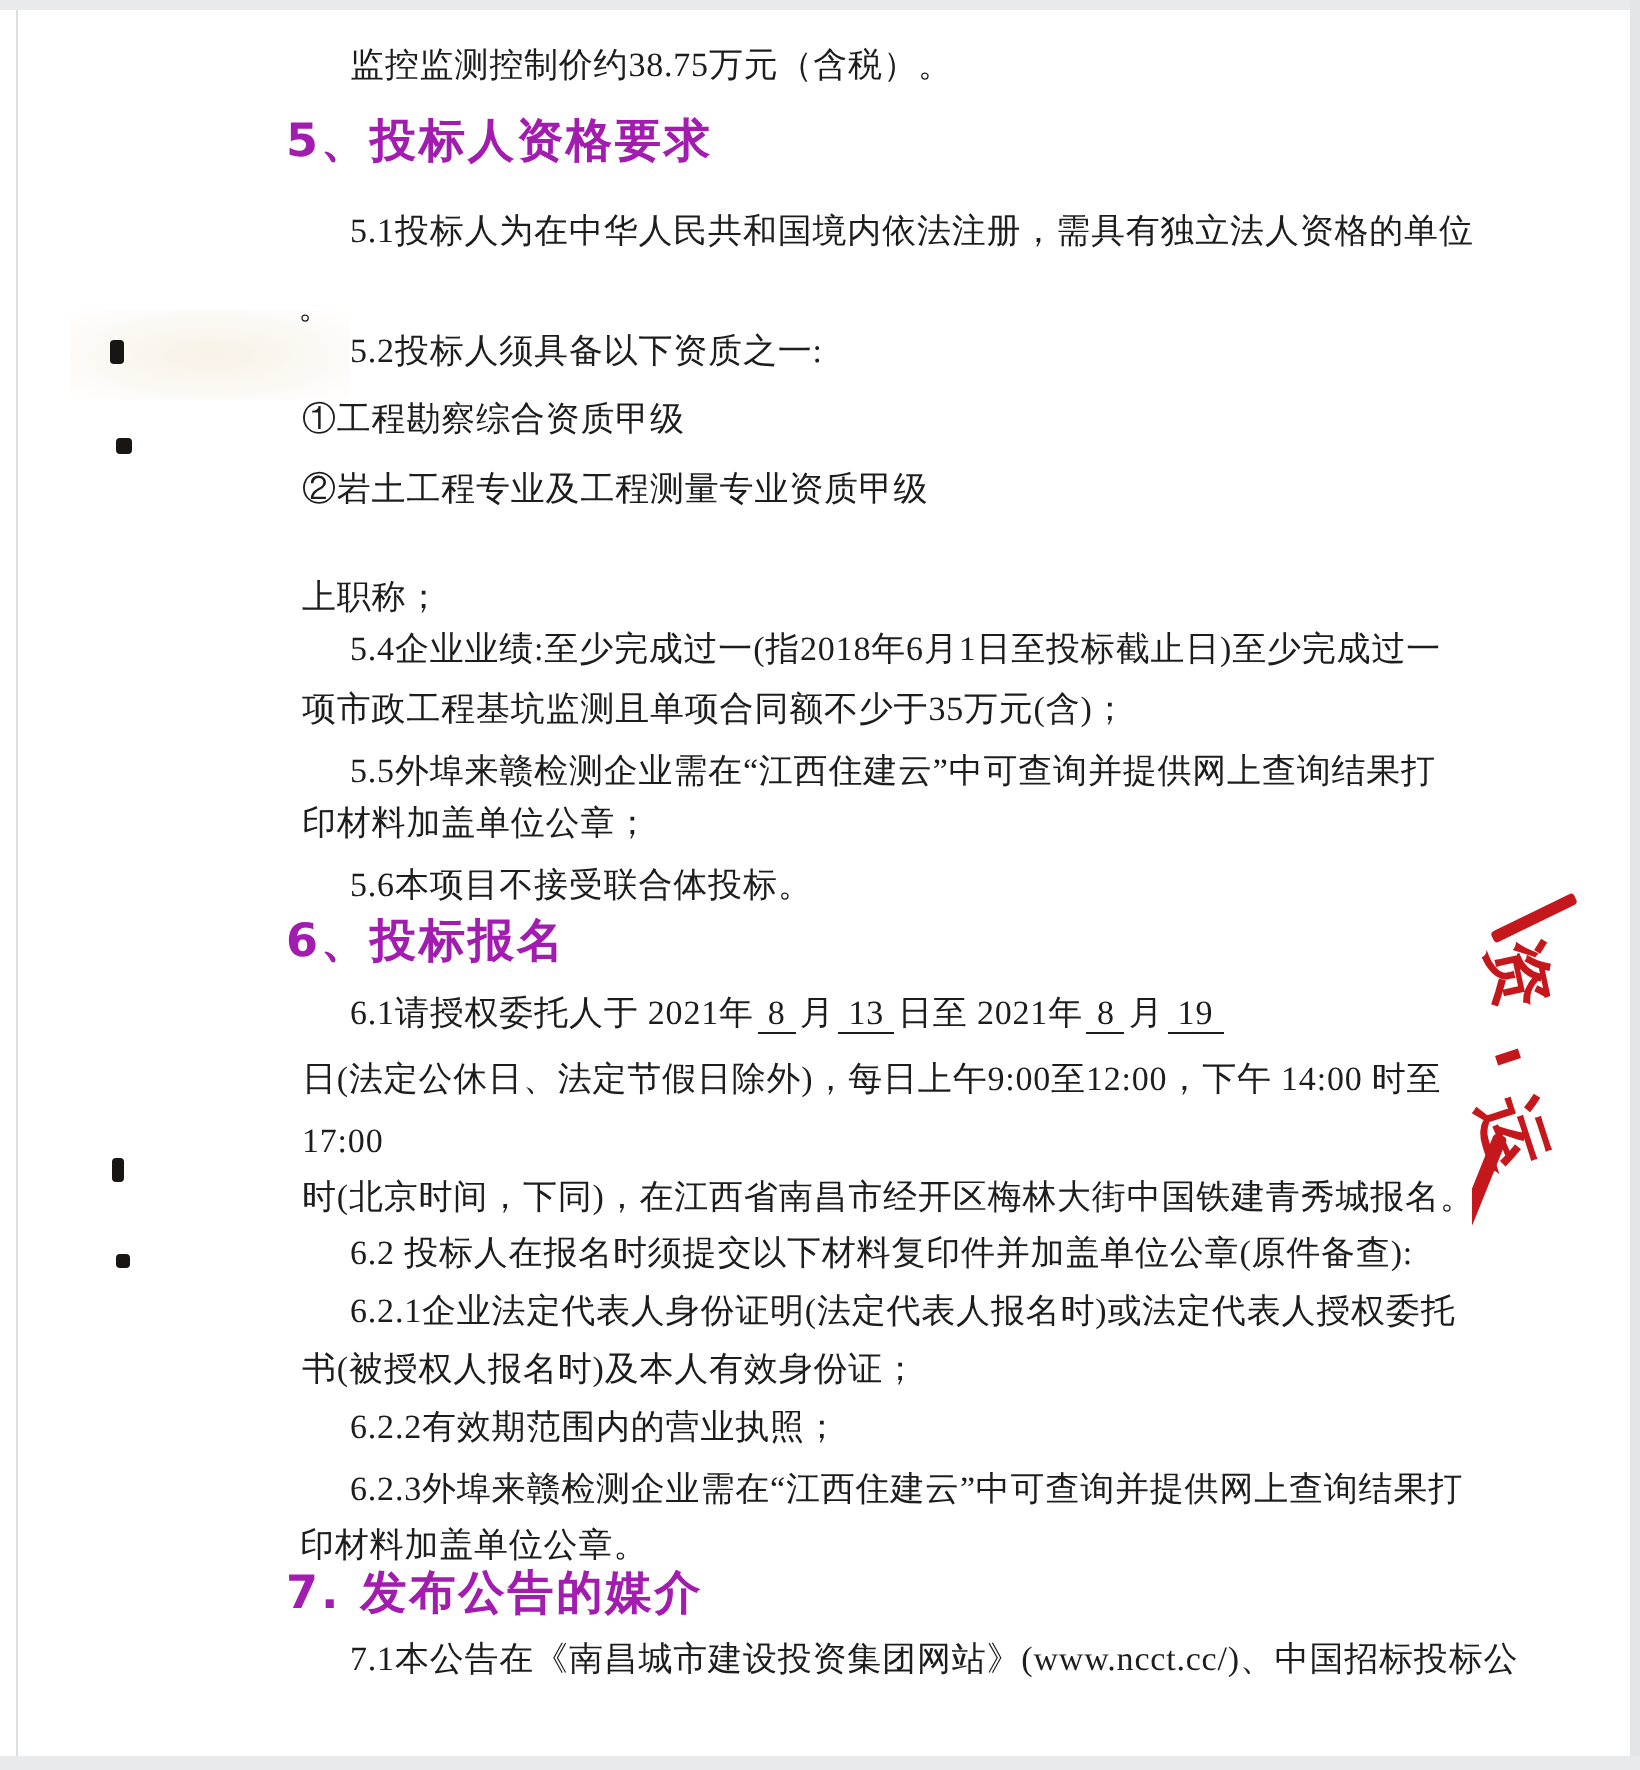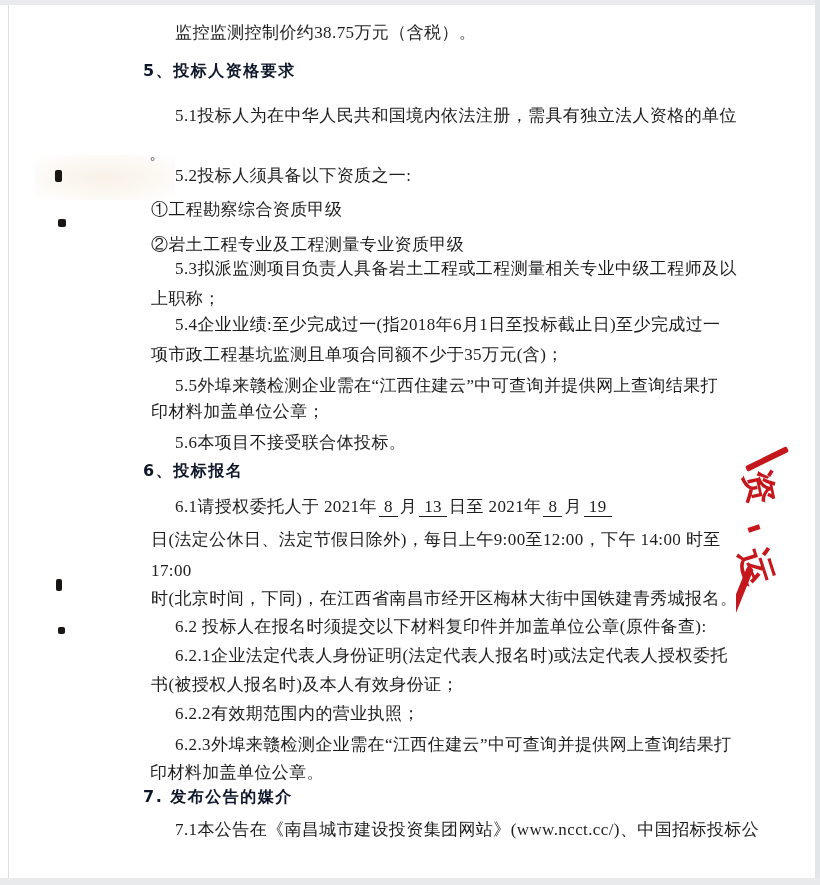--- a/index.html
+++ b/index.html
@@ -11,21 +11,21 @@
   .edge-right{position:absolute;right:0;top:0;width:5px;height:885px;background:#e3e6e8;}
   .edge-bottom{position:absolute;left:0;bottom:0;width:820px;height:7px;background:#e8eaeb;}
   .edge-left{position:absolute;left:8px;top:5px;width:1px;height:880px;background:#dcdedf;}
   .smudge{position:absolute;left:35px;top:155px;width:140px;height:45px;
     background:radial-gradient(ellipse at center,rgba(242,230,210,0.55),rgba(255,255,255,0));}
   .ln{
     position:absolute;white-space:nowrap;font-size:17px;color:#1d1d1d;
     letter-spacing:0.4px;line-height:22px;text-align:center;
   }
   .h{
-    font-size:16px;font-weight:700;color:#0f172a;letter-spacing:1.5px;
+    font-size:23px;font-weight:700;color:#a21caf;letter-spacing:1.5px;
     font-family:"DejaVu Sans","Liberation Sans",sans-serif;
   }
   .u{border-bottom:1.6px solid #1d1d1d;padding:0 5px;margin:0 2px;}
   .speck{position:absolute;background:#181512;border-radius:2px;}
   .sp1{left:55px;top:170px;width:7px;height:12px;}
   .sp2{left:58px;top:219px;width:8px;height:8px;}
   .sp3{left:56px;top:579px;width:6px;height:12px;}
   .sp4{left:58px;top:627px;width:7px;height:7px;}
   .seal{position:absolute;right:4px;top:438px;width:80px;height:190px;overflow:hidden;pointer-events:none;}
   .seal *{position:absolute;color:#c5181c;font-family:"DejaVu Sans","Liberation Sans",sans-serif;font-weight:700;}
@@ -46,21 +46,20 @@
   <div class="edge-bottom"></div>
   <div class="smudge"></div>
 
   <div class="ln" style="top:22px;left:175px">监控监测控制价约38.75万元（含税）。</div>
   <div class="ln h" style="top:60px;left:143px">5、投标人资格要求</div>
   <div class="ln" style="top:105px;left:175px">5.1投标人为在中华人民共和国境内依法注册，需具有独立法人资格的单位</div>
   <div class="ln" style="top:143px;left:149px">。</div>
   <div class="ln" style="top:165px;left:175px">5.2投标人须具备以下资质之一:</div>
   <div class="ln" style="top:199px;left:151px">①工程勘察综合资质甲级</div>
   <div class="ln" style="top:234px;left:151px">②岩土工程专业及工程测量专业资质甲级</div>
-  <div class="ln" style="top:258px;left:175px">5.3拟派监测项目负责人具备岩土工程或工程测量相关专业中级工程师及以</div>
   <div class="ln" style="top:288px;left:151px">上职称；</div>
   <div class="ln" style="top:314px;left:175px">5.4企业业绩:至少完成过一(指2018年6月1日至投标截止日)至少完成过一</div>
   <div class="ln" style="top:344px;left:151px">项市政工程基坑监测且单项合同额不少于35万元(含)；</div>
   <div class="ln" style="top:375px;left:175px">5.5外埠来赣检测企业需在“江西住建云”中可查询并提供网上查询结果打</div>
   <div class="ln" style="top:401px;left:151px">印材料加盖单位公章；</div>
   <div class="ln" style="top:432px;left:175px">5.6本项目不接受联合体投标。</div>
   <div class="ln h" style="top:460px;left:143px">6、投标报名</div>
 
   <div class="ln" style="top:496px;left:175px">
     <span>6.1请授权委托人于 2021年</span><span class="u">8</span><span>月</span><span class="u">13</span><span>日至 2021年</span><span class="u">8</span><span>月</span><span class="u">19</span>

